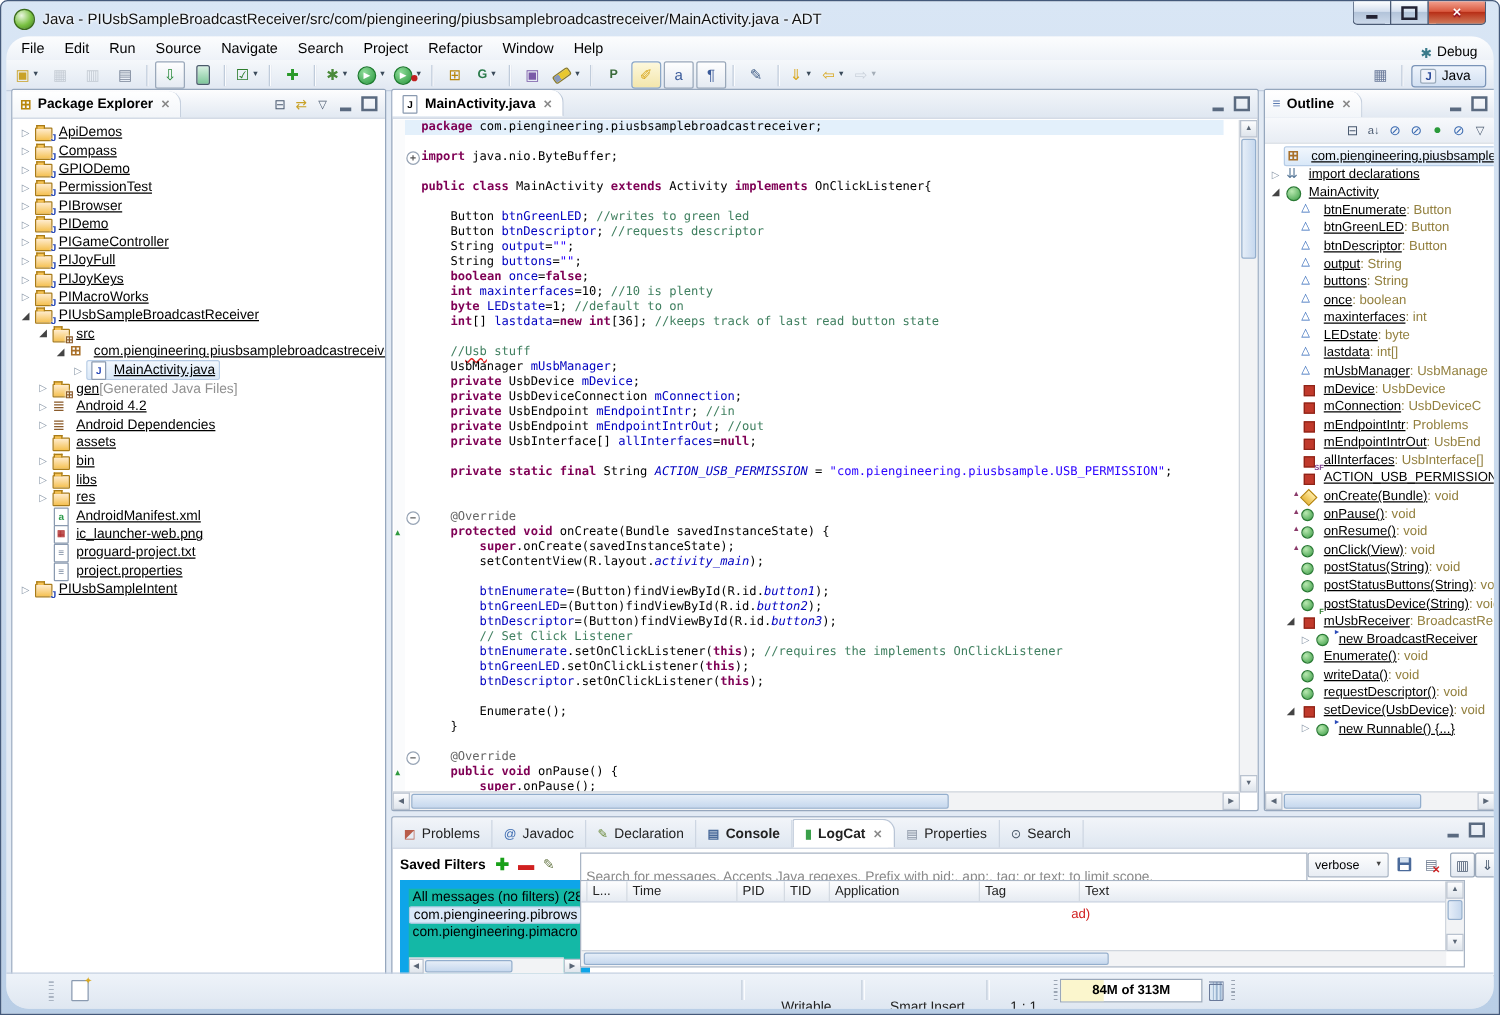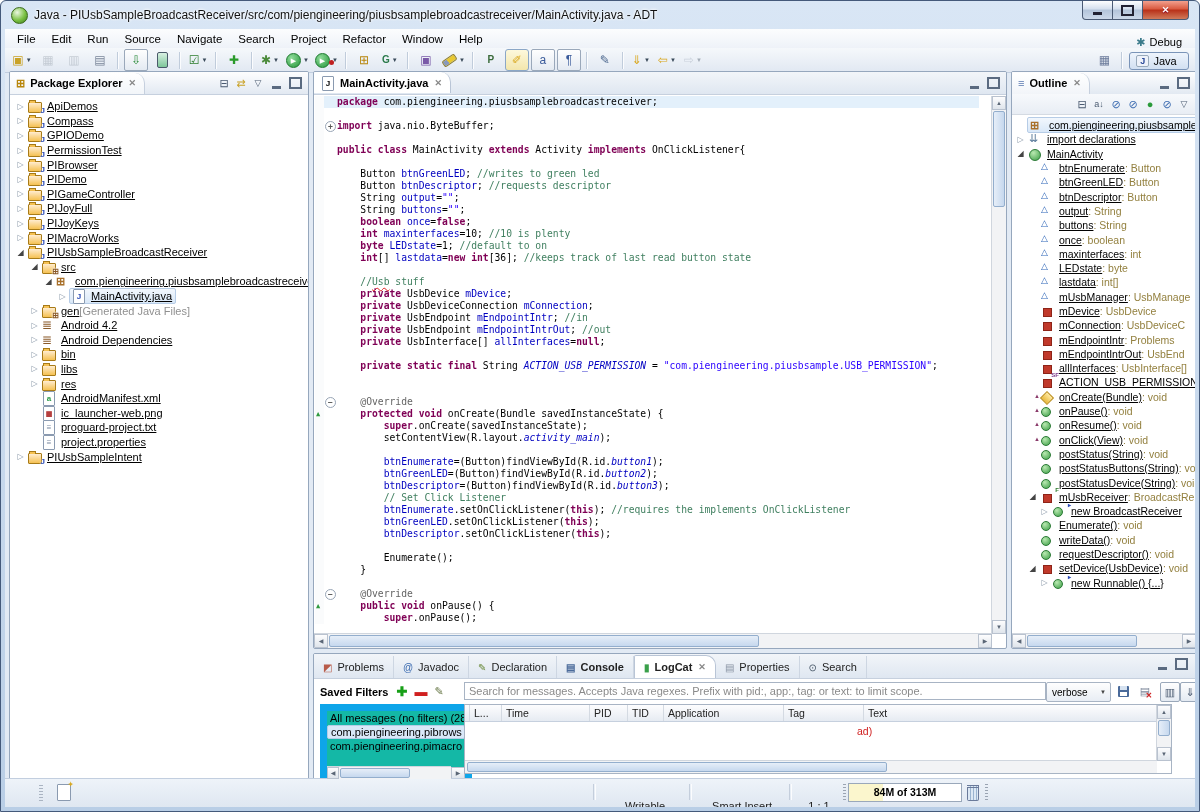--- a/index.html
+++ b/index.html
@@ -14,21 +14,21 @@
   .wbtn{width:29px;height:18px;border:1px solid #4a5a74;border-top:none;margin-left:-1px;
     background:linear-gradient(#fdfeff,#d4dfee 45%,#b3c4da 50%,#ccd9ea);display:flex;align-items:center;justify-content:center;
     color:#223;font-weight:bold;font-size:9px;}
   .wbtn.minb{border-radius:0 0 0 4px;}
   .wbtn.maxb{}
   .wbtn.closeb{width:45px;border-radius:0 0 4px 0;color:#fff;
     background:linear-gradient(#f2a08e,#d9593f 45%,#b83018 50%,#d07a5a);text-shadow:0 1px 1px #802;}
   .minbar{width:9px;height:3px;background:#223;margin-top:6px;}
   .maxsq{width:9px;height:7px;border:2px solid #223;}
   
-  .client{position:absolute;left:4px;top:28px;right:4px;bottom:4px;background:#e2eaf4;overflow:hidden;}
+  .client{position:absolute;left:4px;top:28px;right:4px;bottom:4px;background:#e2eaf4;overflow:hidden;border-radius:18px;}
   .menubar{position:absolute;left:0;top:0;right:0;height:19px;background:linear-gradient(#fcfdfe,#eef2f8);
     display:flex;align-items:center;padding-left:4px;border-bottom:1px solid #e0e8f2;}
   .menu-item{padding:2px 8px;font-size:11.5px;}
   .toolbar{position:absolute;left:0;top:19px;right:0;height:24px;background:linear-gradient(#f5f8fb,#e1e8f2);
     border-bottom:1px solid #c2cedf;display:flex;align-items:center;padding-left:4px;}
   .tb-btn{height:20px;min-width:20px;display:flex;align-items:center;justify-content:center;margin:0 1px;border-radius:3px;border:1px solid transparent;padding:0 1px;}
   .tb-btn .g{font-size:12px;line-height:12px;}
   .tb-btn.disabled{opacity:.4;}
   .tb-btn.pressedb{border:1px solid #8ba7c7;background:linear-gradient(#fdf8dc,#f3e6ac);}
   .tb-dd{font-size:6px;color:#3a4a5a;margin-left:2px;}
@@ -107,21 +107,21 @@
   
   .btabs{position:absolute;left:0;top:0;right:0;height:24px;background:linear-gradient(#f2f5f9,#dfe7f1);border-bottom:1px solid #c6d0de;display:flex;align-items:flex-end;}
   .btab{display:flex;align-items:center;height:22px;padding:0 9px;border-right:1px solid #cdd6e2;font-size:11px;color:#222;}
   .btab .bicn{margin-right:5px;font-size:10px;}
   .btab.selb{background:#fff;border:1px solid #b9c5d6;border-bottom:none;border-radius:2px 10px 0 0;font-weight:bold;}
   .btab.boldb{font-weight:bold;}
   .lc-label{font-weight:bold;font-size:11px;}
   .filters-box{position:absolute;left:6px;top:50px;width:138px;height:68px;border:7px solid #0ea5e9;background:#14b8a6;overflow:hidden;}
   .filter-item{height:14px;line-height:14px;padding:0 3px;white-space:nowrap;}
   .filter-item.selected{background:#d9e8f8;border:1px solid #b6cce6;border-radius:2px;height:12px;line-height:12px;}
-  .lc-input{position:absolute;left:150px;top:28px;width:572px;height:16px;border:1px solid #a8b4c4;font-size:11px;padding:0 4px;color:#333;font-family:"Liberation Sans",sans-serif;}
+  .lc-input{position:absolute;left:150px;top:28px;width:572px;height:16px;border:1px solid #a8b4c4;font-size:11px;padding:11px 4px;color:#333;font-family:"Liberation Sans",sans-serif;}
   .lc-input::placeholder{color:#8a8a8a;}
   .lc-select{position:absolute;left:732px;top:28px;width:58px;height:18px;border:1px solid #a8b4c4;background:linear-gradient(#fefefe,#e8edf4);
     font-size:10px;display:flex;align-items:center;padding-left:5px;border-radius:2px;}
   .lc-select .dd{margin-left:auto;margin-right:4px;font-size:6px;color:#444;}
   .lc-icon{position:absolute;top:28px;width:18px;height:18px;display:flex;align-items:center;justify-content:center;font-size:11px;color:#4a5a70;}
   .boxedb{border:1px solid #9aa8ba;border-radius:2px;background:linear-gradient(#fefefe,#e4eaf2);}
   .floppy{width:11px;height:11px;background:#4a6a9a;border-radius:1px;position:relative;}
   .floppy::before{content:"";position:absolute;left:2px;top:0;width:7px;height:4px;background:#d6e2f0;}
   .floppy::after{content:"";position:absolute;left:2px;bottom:1px;width:7px;height:4px;background:#fff;}
   .redx{position:absolute;right:-2px;bottom:-2px;color:#d02020;font-size:8px;font-weight:bold;}
@@ -445,20 +445,27 @@
             <span class="label">Android 4.2</span>
           </div>
           <div class="tree-row" style="padding-left: 18px;">
             <span class="arrow">▷</span>
             <span class="ti">
               <span class="lib-g">≣</span>
             </span>
             <span class="label">Android Dependencies</span>
           </div>
           <div class="tree-row" style="padding-left: 18px;">
+            <span class="arrow"></span>
+            <span class="ti">
+              <span class="fold-ico"></span>
+            </span>
+            <span class="label">assets</span>
+          </div>
+          <div class="tree-row" style="padding-left: 18px;">
             <span class="arrow">▷</span>
             <span class="ti">
               <span class="fold-ico"></span>
             </span>
             <span class="label">bin</span>
           </div>
           <div class="tree-row" style="padding-left: 18px;">
             <span class="arrow">▷</span>
             <span class="ti">
               <span class="fold-ico"></span>
@@ -537,20 +544,21 @@
           <div class="code-line"><span class="gut-a"></span><span class="gut-f"></span><span class="src"><span class="tk-p">    Button </span><span class="tk-f">btnGreenLED</span><span class="tk-p">; </span><span class="tk-c">//writes to green led</span></span></div>
           <div class="code-line"><span class="gut-a"></span><span class="gut-f"></span><span class="src"><span class="tk-p">    Button </span><span class="tk-f">btnDescriptor</span><span class="tk-p">; </span><span class="tk-c">//requests descriptor</span></span></div>
           <div class="code-line"><span class="gut-a"></span><span class="gut-f"></span><span class="src"><span class="tk-p">    String </span><span class="tk-f">output</span><span class="tk-p">=</span><span class="tk-s">""</span><span class="tk-p">;</span></span></div>
           <div class="code-line"><span class="gut-a"></span><span class="gut-f"></span><span class="src"><span class="tk-p">    String </span><span class="tk-f">buttons</span><span class="tk-p">=</span><span class="tk-s">""</span><span class="tk-p">;</span></span></div>
           <div class="code-line"><span class="gut-a"></span><span class="gut-f"></span><span class="src"><span class="tk-p">    </span><span class="tk-k">boolean</span><span class="tk-p"> </span><span class="tk-f">once</span><span class="tk-p">=</span><span class="tk-k">false</span><span class="tk-p">;</span></span></div>
           <div class="code-line"><span class="gut-a"></span><span class="gut-f"></span><span class="src"><span class="tk-p">    </span><span class="tk-k">int</span><span class="tk-p"> </span><span class="tk-f">maxinterfaces</span><span class="tk-p">=10; </span><span class="tk-c">//10 is plenty</span></span></div>
           <div class="code-line"><span class="gut-a"></span><span class="gut-f"></span><span class="src"><span class="tk-p">    </span><span class="tk-k">byte</span><span class="tk-p"> </span><span class="tk-f">LEDstate</span><span class="tk-p">=1; </span><span class="tk-c">//default to on</span></span></div>
           <div class="code-line"><span class="gut-a"></span><span class="gut-f"></span><span class="src"><span class="tk-p">    </span><span class="tk-k">int</span><span class="tk-p">[] </span><span class="tk-f">lastdata</span><span class="tk-p">=</span><span class="tk-k">new</span><span class="tk-p"> </span><span class="tk-k">int</span><span class="tk-p">[36]; </span><span class="tk-c">//keeps track of last read button state</span></span></div>
           <div class="code-line"><span class="gut-a"></span><span class="gut-f"></span><span class="src"></span></div>
           <div class="code-line"><span class="gut-a"></span><span class="gut-f"></span><span class="src"><span class="tk-p">    </span><span class="tk-c">//</span><span class="tk-cw">Usb</span><span class="tk-c"> stuff</span></span></div>
+          <div class="code-line"><span class="gut-a"></span><span class="gut-f"></span><span class="src"><span class="tk-p">    UsbManager </span><span class="tk-f">mUsbManager</span><span class="tk-p">;</span></span></div>
           <div class="code-line"><span class="gut-a"></span><span class="gut-f"></span><span class="src"><span class="tk-p">    </span><span class="tk-k">private</span><span class="tk-p"> UsbDevice </span><span class="tk-f">mDevice</span><span class="tk-p">;</span></span></div>
           <div class="code-line"><span class="gut-a"></span><span class="gut-f"></span><span class="src"><span class="tk-p">    </span><span class="tk-k">private</span><span class="tk-p"> UsbDeviceConnection </span><span class="tk-f">mConnection</span><span class="tk-p">;</span></span></div>
           <div class="code-line"><span class="gut-a"></span><span class="gut-f"></span><span class="src"><span class="tk-p">    </span><span class="tk-k">private</span><span class="tk-p"> UsbEndpoint </span><span class="tk-f">mEndpointIntr</span><span class="tk-p">; </span><span class="tk-c">//in</span></span></div>
           <div class="code-line"><span class="gut-a"></span><span class="gut-f"></span><span class="src"><span class="tk-p">    </span><span class="tk-k">private</span><span class="tk-p"> UsbEndpoint </span><span class="tk-f">mEndpointIntrOut</span><span class="tk-p">; </span><span class="tk-c">//out</span></span></div>
           <div class="code-line"><span class="gut-a"></span><span class="gut-f"></span><span class="src"><span class="tk-p">    </span><span class="tk-k">private</span><span class="tk-p"> UsbInterface[] </span><span class="tk-f">allInterfaces</span><span class="tk-p">=</span><span class="tk-k">null</span><span class="tk-p">;</span></span></div>
           <div class="code-line"><span class="gut-a"></span><span class="gut-f"></span><span class="src"></span></div>
           <div class="code-line"><span class="gut-a"></span><span class="gut-f"></span><span class="src"><span class="tk-p">    </span><span class="tk-k">private</span><span class="tk-p"> </span><span class="tk-k">static</span><span class="tk-p"> </span><span class="tk-k">final</span><span class="tk-p"> String </span><span class="tk-sf">ACTION_USB_PERMISSION</span><span class="tk-p"> = </span><span class="tk-s">"com.piengineering.piusbsample.USB_PERMISSION"</span><span class="tk-p">;</span></span></div>
           <div class="code-line"><span class="gut-a"></span><span class="gut-f"></span><span class="src"></span></div>
           <div class="code-line"><span class="gut-a"></span><span class="gut-f"></span><span class="src"></span></div>
           <div class="code-line"><span class="gut-a"></span><span class="gut-f"><span class="fold-c">−</span></span><span class="src"><span class="tk-p">    </span><span class="tk-a">@Override</span></span></div>

